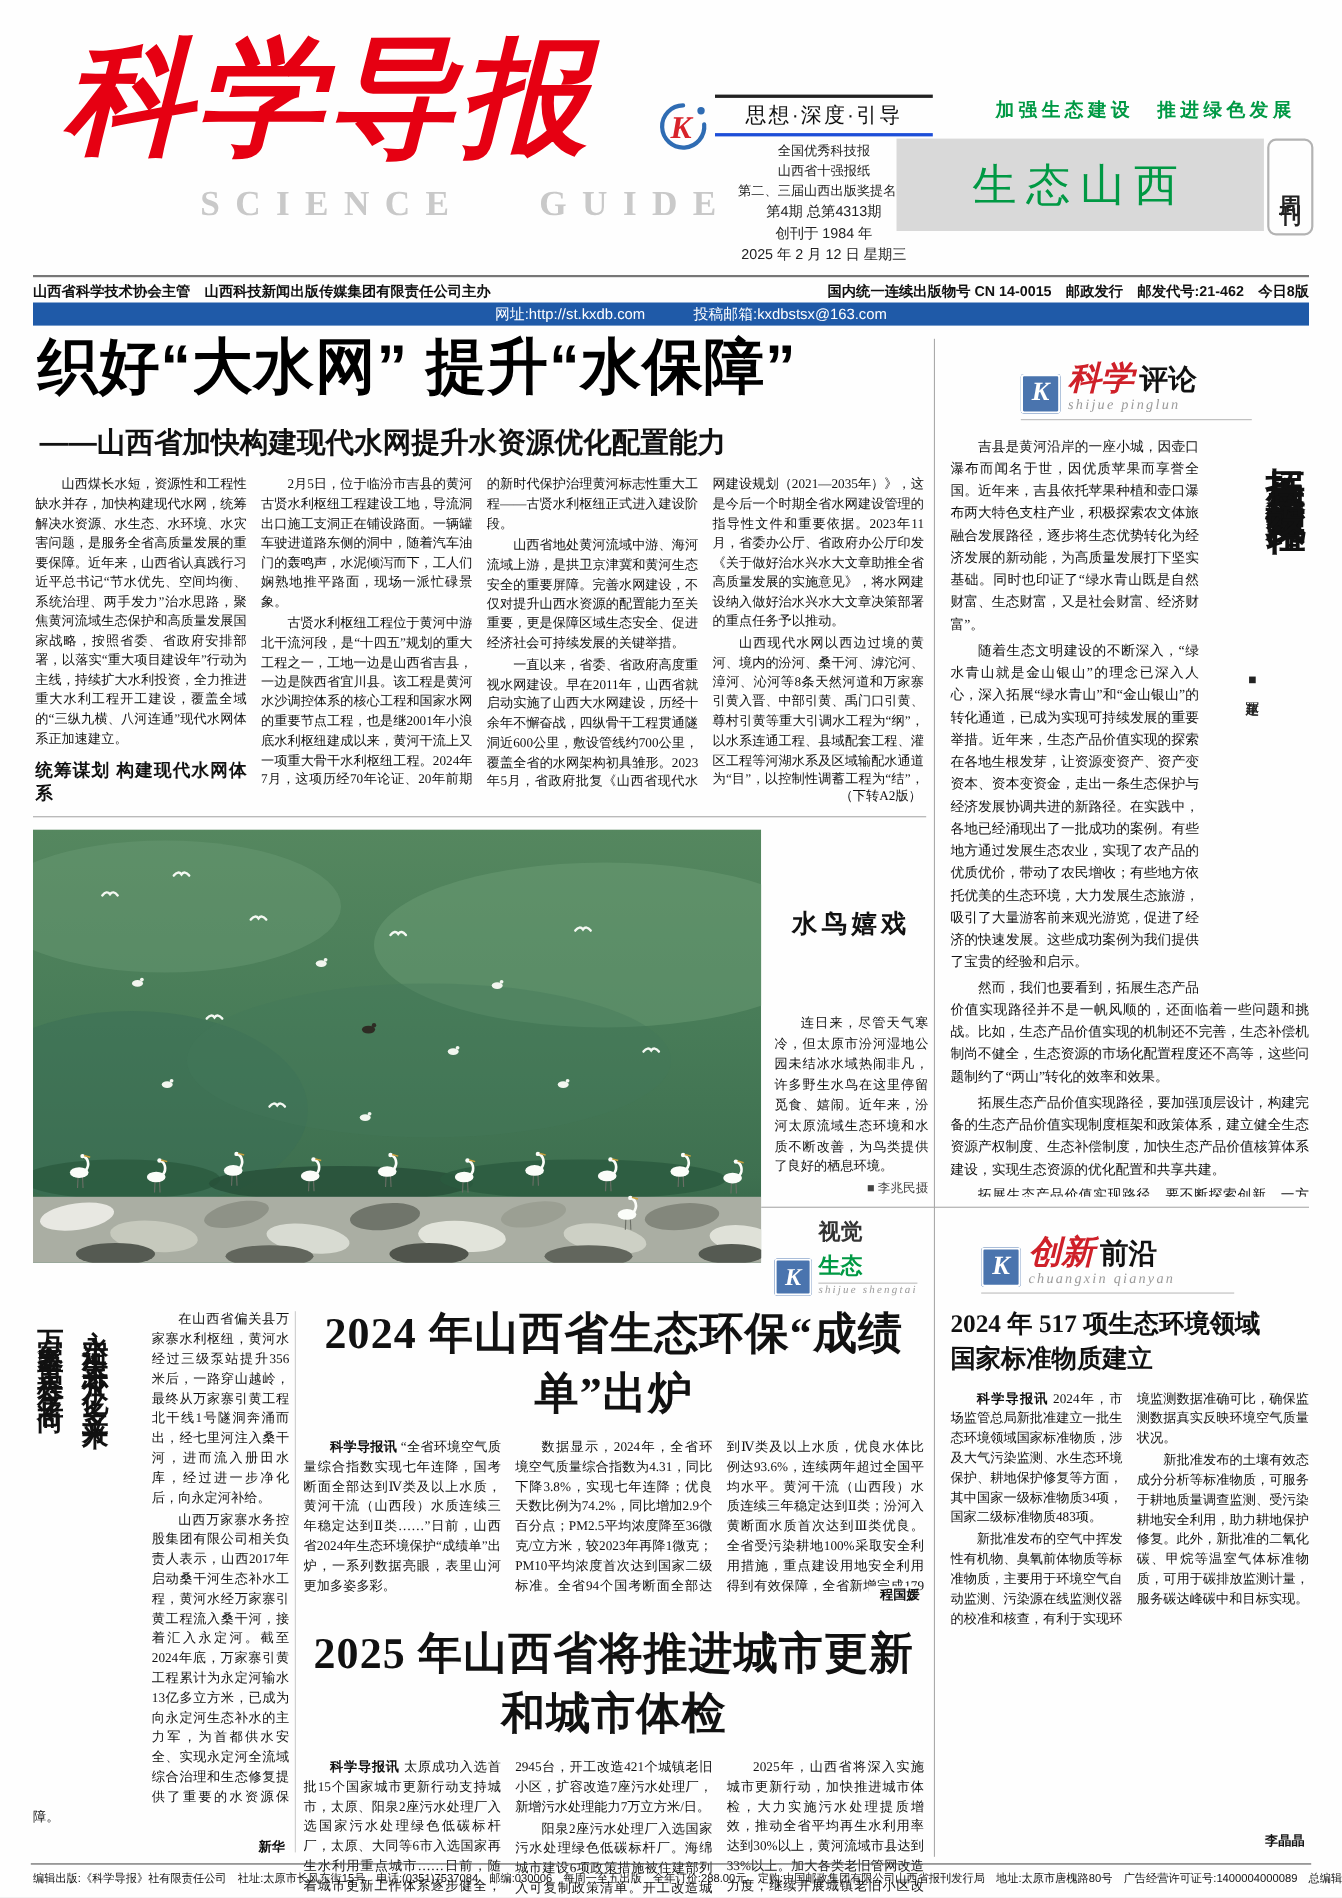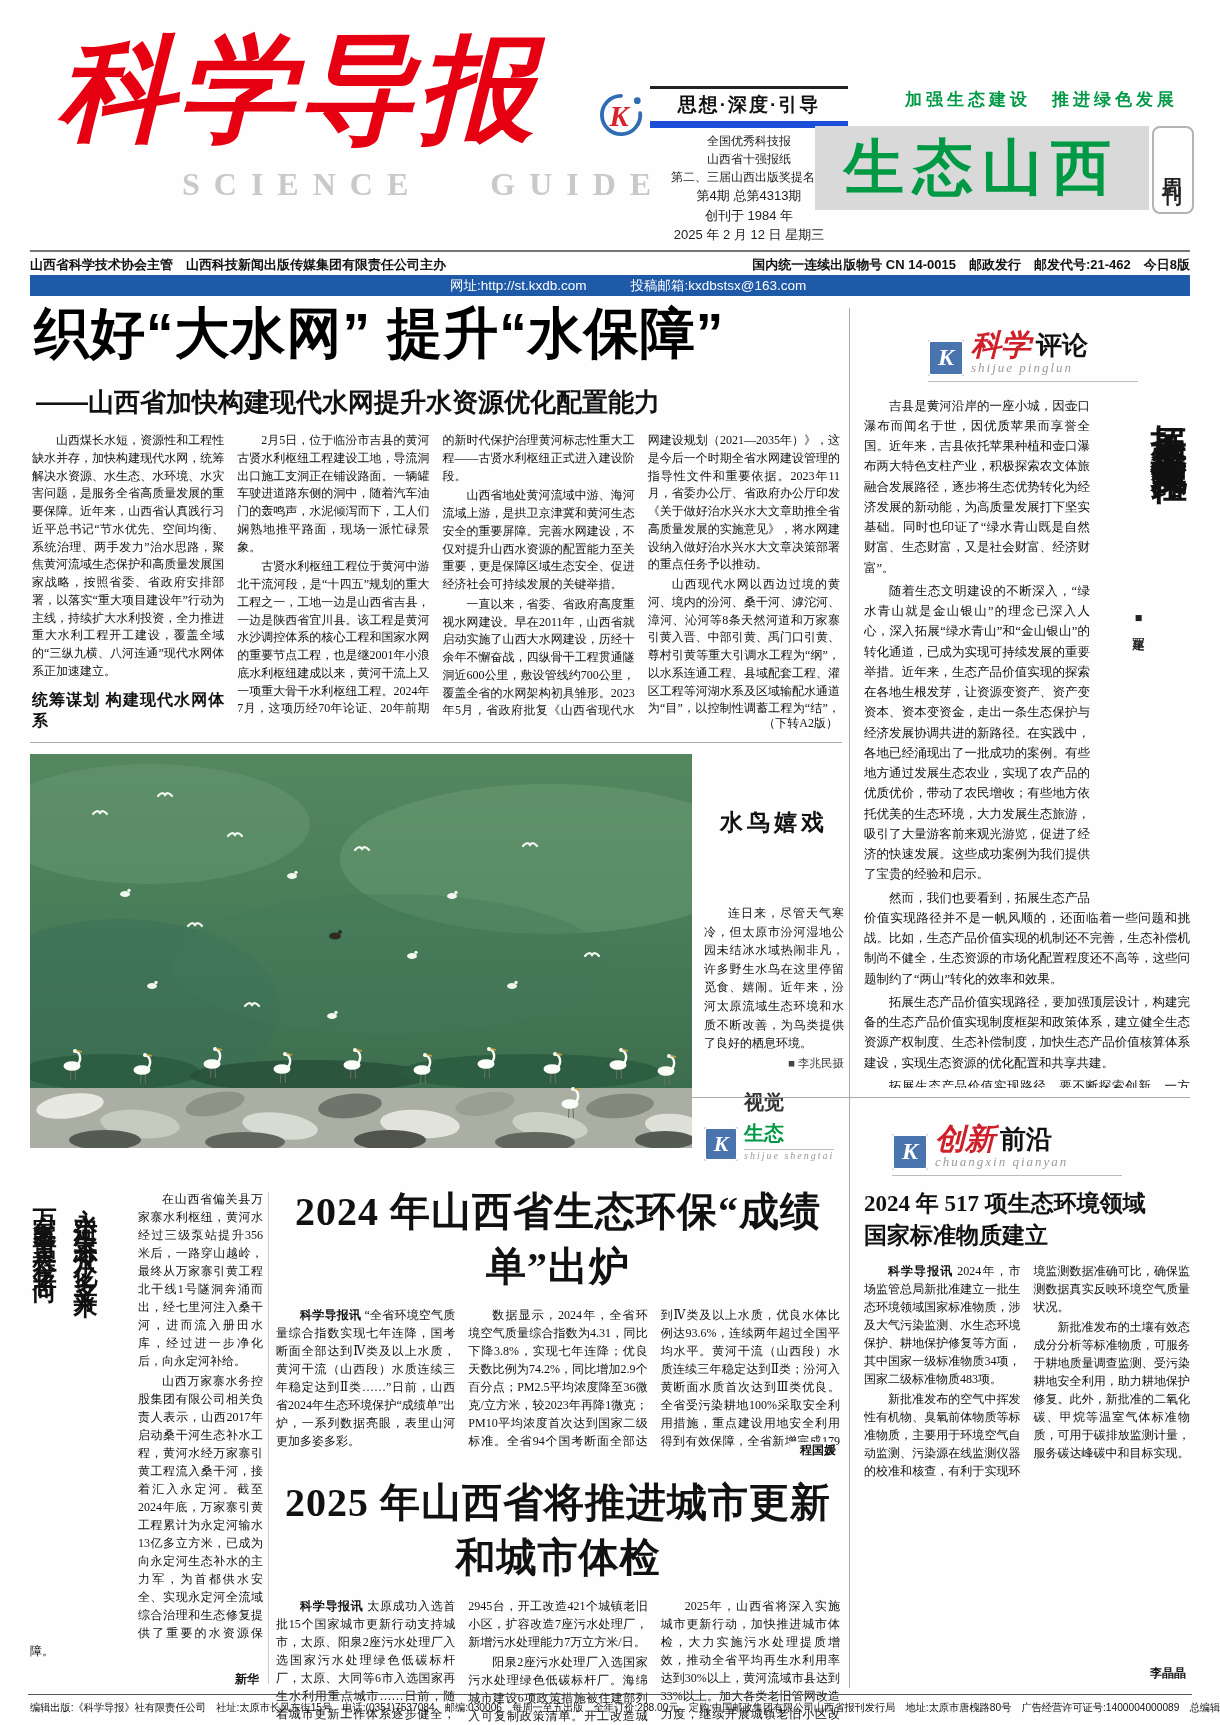--- a/index.html
+++ b/index.html
@@ -4,26 +4,26 @@
 <style>
   html,body{margin:0;padding:0;background:#e8e8e8;}
   .page{position:relative;width:1220px;height:1725px;background:#fefefe;overflow:hidden;
         font-family:"Liberation Serif","DejaVu Serif",serif;color:#111;}
   .abs{position:absolute;}
   .sans{font-family:"Liberation Sans","DejaVu Sans",sans-serif;}
   
   .title-cn{font-size:116px;line-height:1;font-weight:900;font-style:italic;color:#e60012;letter-spacing:4px;}
   .title-en{font-size:32px;letter-spacing:14px;word-spacing:46px;color:#c9c9c9;font-weight:700;}
   .slogan-block{width:198px;text-align:center;}
-  .slogan{font-size:19px;font-weight:700;letter-spacing:2px;border-top:3px solid #222;border-bottom:7px solid #1d4ed8;padding:3px 0;}
+  .slogan{font-size:19px;font-weight:400;letter-spacing:2px;border-top:3px solid #222;border-bottom:3px solid #1d4ed8;padding:3px 0;}
   .honor{font-size:12px;line-height:1.5;color:#222;}
   .issue{font-size:13px;line-height:1.5;color:#222;}
   .section-slogan{font-size:17px;font-weight:700;color:#009944;letter-spacing:4px;}
   .banner{width:334px;height:84px;background:#d9d9d9;display:flex;align-items:center;justify-content:center;}
-  .banner-title{font-size:60px;font-weight:700;color:#009944;letter-spacing:9px;}
+  .banner-title{font-size:40px;font-weight:400;color:#009944;letter-spacing:9px;}
   .weekly{width:38px;height:84px;border:2px solid #b3b3b3;border-radius:8px;display:flex;align-items:center;justify-content:center;
           writing-mode:vertical-rl;font-size:20px;font-weight:800;letter-spacing:8px;color:#222;}
   .rule{background:#777;}
   .thinrule{background:#aaa;}
   .orgline{font-size:13px;font-weight:700;}
   .bluebar{width:1160px;height:21px;background:#1f5aa8;color:#fff;display:flex;gap:44px;align-items:center;padding-left:420px;box-sizing:border-box;}
   .bluebar span{font-size:13.5px;}
   
   .lead-headline{font-size:55px;font-weight:900;letter-spacing:1px;color:#000;line-height:1.05;}
   .lead-subhead{font-size:26px;font-weight:700;}
@@ -191,21 +191,21 @@
       <ellipse cx="645" cy="372" rx="30" ry="12" fill="#dfe1d8" transform="rotate(6 645 372)"></ellipse>
       <ellipse cx="75" cy="386" rx="36" ry="10" fill="#555a52"></ellipse>
       <ellipse cx="215" cy="388" rx="40" ry="10" fill="#62665d"></ellipse>
       <ellipse cx="360" cy="386" rx="36" ry="10" fill="#50544c"></ellipse>
       <ellipse cx="505" cy="388" rx="40" ry="10" fill="#62665d"></ellipse>
       <ellipse cx="635" cy="386" rx="30" ry="9" fill="#555a52"></ellipse>
       <use href="#egret" x="540" y="350"></use>
     </svg>
   </div>
 
-  <div class="abs" style="left:704px;top:807px;width:140px;">
+  <div class="abs" style="left:704px;top:824px;width:140px;">
     <div class="photo-title sans">水鸟嬉戏</div>
     <div class="photo-cap" style="margin-top:66px;">连日来，尽管天气寒冷，但太原市汾河湿地公园未结冰水域热闹非凡，许多野生水鸟在这里停留觅食、嬉闹。近年来，汾河太原流域生态环境和水质不断改善，为鸟类提供了良好的栖息环境。</div>
     <div class="photo-credit">■ 李兆民摄</div>
     <div style="margin-top:18px;display:flex;align-items:flex-end;gap:6px;">
       <div class="kbox" style="width:34px;height:34px;font-size:22px;">K</div>
       <div>
         <div style="display:flex;gap:4px;border-bottom:1px solid #bbb;padding-bottom:2px;flex-direction:column;">
           <span class="sans" style="font-size:20px;font-weight:700;color:#333;">视觉</span>
           <span class="sans brand-green" style="font-size:20px;font-weight:800;">生态</span>
         </div>

